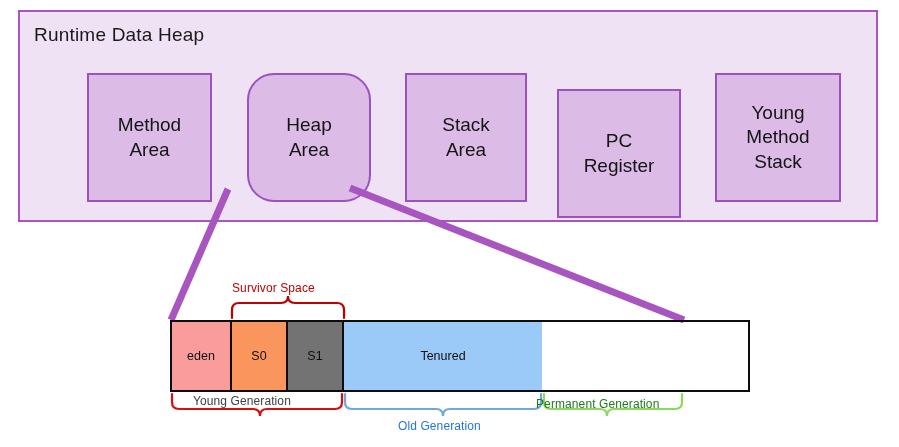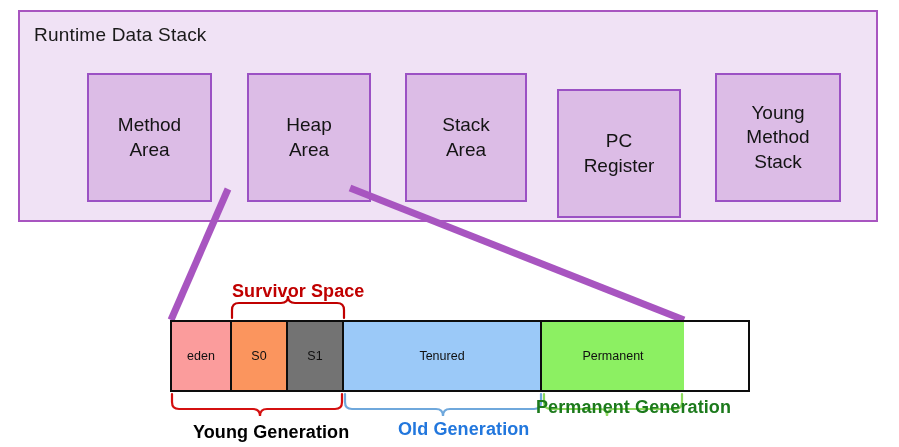--- a/index.html
+++ b/index.html
@@ -48,21 +48,21 @@
     align-items: center;
     justify-content: center;
     text-align: center;
     font-size: 19px;
     line-height: 1.28;
     color: #141414;
   }
   .area-box .lbl { display: block; white-space: pre-line; }
 
   #box-method   { left: 67px;  width: 125px; }
-  #box-heap     { left: 227px; width: 124px; }
+  #box-heap     { left: 227px; width: 124px; border-radius: 27px; }
   #box-stack    { left: 385px; width: 122px; }
   #box-pc       { left: 537px; width: 124px; margin-top: 16px; }
   #box-native   { left: 695px; width: 126px; }
 
   
   #connectors {
     position: absolute;
     left: 0; top: 0;
     width: 899px; height: 447px;
     pointer-events: none;
@@ -94,35 +94,35 @@
 
   #seg-eden      { width: 60px;  background: #FB9C9C; }
   #seg-s0        { width: 56px;  background: #FB955E; }
   #seg-s1        { width: 56px;  background: #737373; }
   #seg-tenured   { width: 198px; background: #9BC9F8; }
   #seg-permanent { width: 142px; background: #8CF062; }
 
   
   .brace-label {
     position: absolute;
-    font-size: 18px;
-    font-weight: bold;
+    font-size: 12px;
+    font-weight: normal;
     white-space: nowrap;
     letter-spacing: 0.1px;
   }
   #lbl-survivor  { left: 232px; top: 281px; color: #C00000; }
-  #lbl-young     { left: 193px; top: 394px; color: #000000; margin-top: 28px; }
+  #lbl-young     { left: 193px; top: 394px; color: #404040; }
   #lbl-old       { left: 398px; top: 419px; color: #2277DD; }
   #lbl-permanent { left: 536px; top: 397px; color: #1C7A1C; }
 </style>
 </head>
 <body>
 
 <div id="runtime-panel">
-  <div id="runtime-title">Runtime Data Stack</div>
+  <div id="runtime-title">Runtime Data Heap</div>
 
   <div class="area-box" id="box-method">
     <span class="lbl">Method
 Area</span>
   </div>
 
   <div class="area-box" id="box-heap">
     <span class="lbl">Heap
 Area</span>
   </div>
@@ -178,21 +178,18 @@
   </div>
   <div class="seg" id="seg-s0">
     <span>S0</span>
   </div>
   <div class="seg" id="seg-s1">
     <span>S1</span>
   </div>
   <div class="seg" id="seg-tenured">
     <span>Tenured</span>
   </div>
-  <div class="seg" id="seg-permanent">
-    <span>Permanent</span>
-  </div>
 </div>
 
 <div class="brace-label" id="lbl-survivor">Survivor Space</div>
 <div class="brace-label" id="lbl-young">Young Generation</div>
 <div class="brace-label" id="lbl-old">Old Generation</div>
 <div class="brace-label" id="lbl-permanent">Permanent Generation</div>
 
 </body></html>

